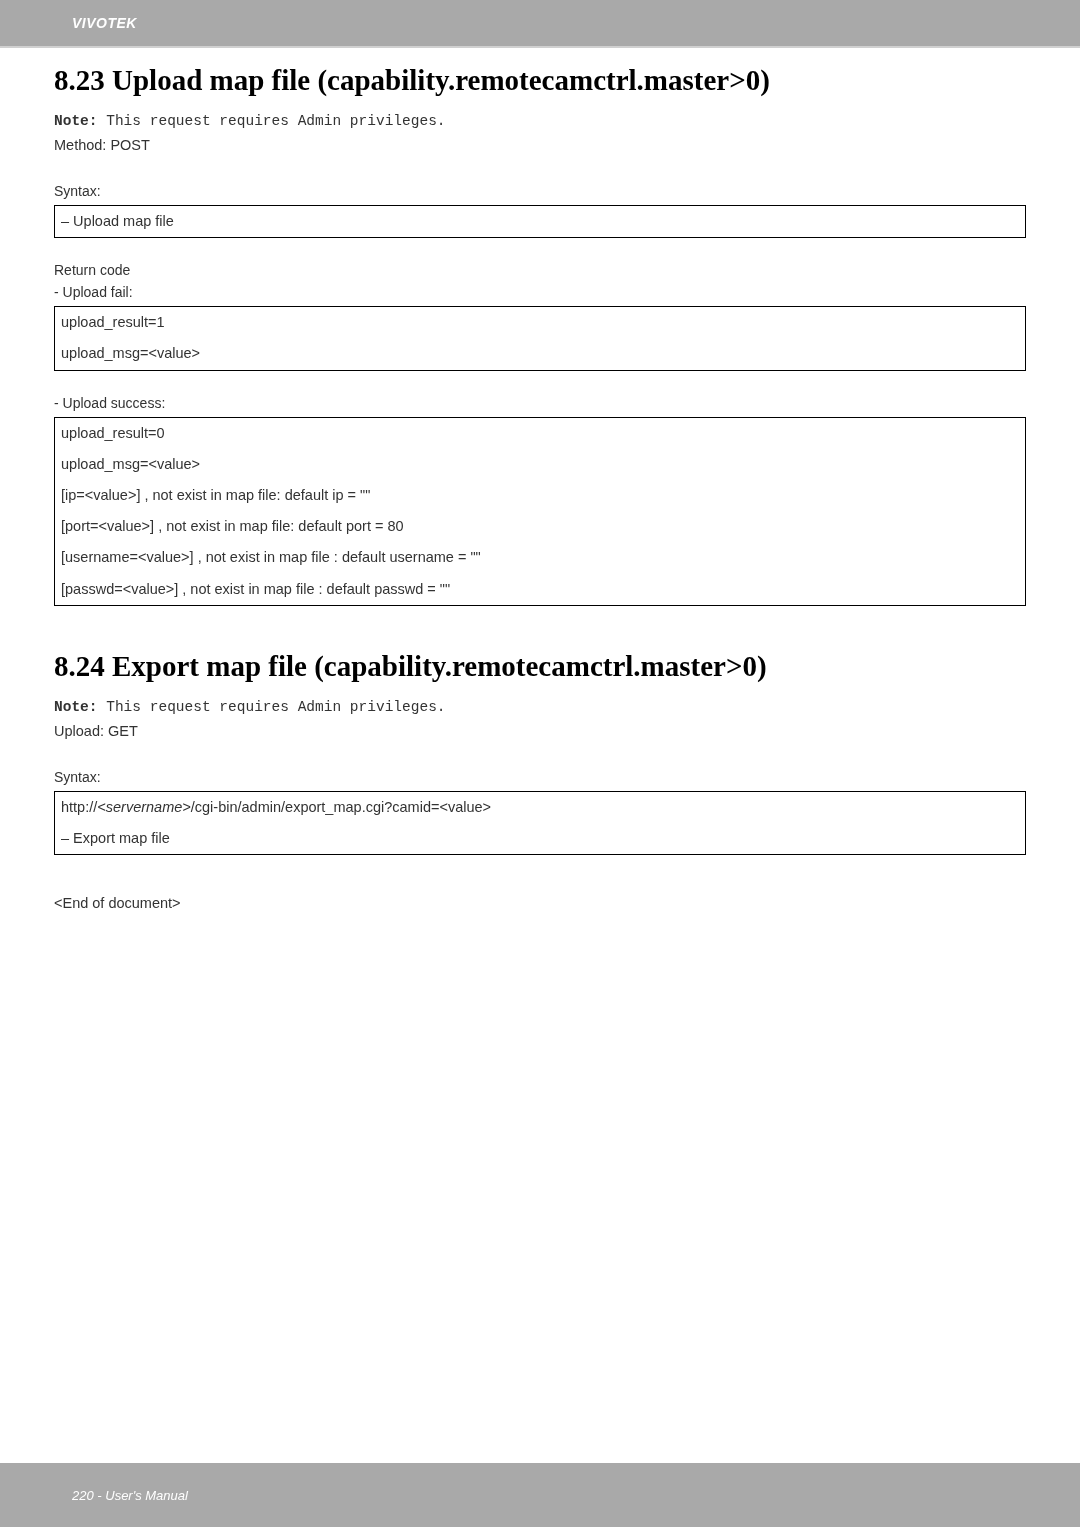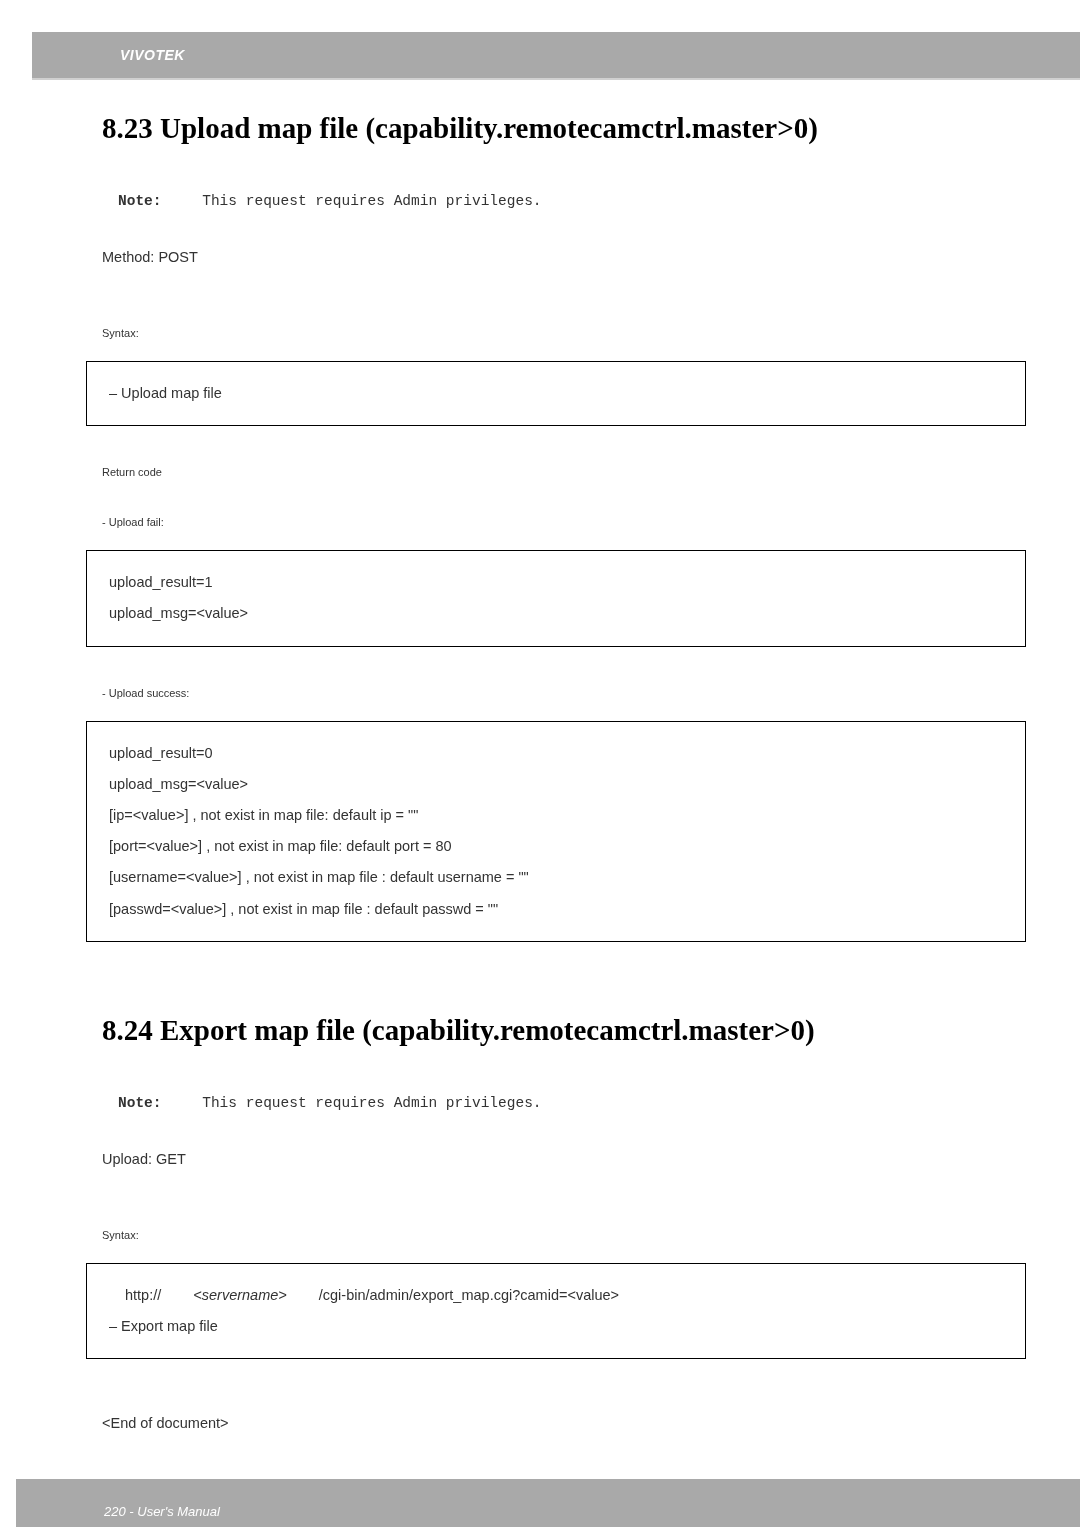--- a/index.html
+++ b/index.html
@@ -1,17 +1,17 @@
 <!DOCTYPE html>
 <html><head>
 <meta charset="utf-8">
 <style>
   * {
     margin: 0;
-    padding: 16px;
+    padding: 0;
     box-sizing: border-box;
   }
   body {
     font-family: Verdana, Geneva, sans-serif;
     background: #ffffff;
     width: 1080px;
     height: 1527px;
     position: relative;
   }
   .header-bar {
@@ -50,21 +50,21 @@
   }
   .note-line .bold {
     font-weight: bold;
   }
   .method-line {
     font-size: 14.5px;
     color: #333;
     margin-bottom: 30px;
   }
   .label-line {
-    font-size: 11px;
+    font-size: 14px;
     color: #333;
     margin-bottom: 6px;
   }
   .bordered-box {
     border: 1px solid #000;
     width: 100%;
     font-size: 14.5px;
     color: #333;
     margin-bottom: 24px;
   }

